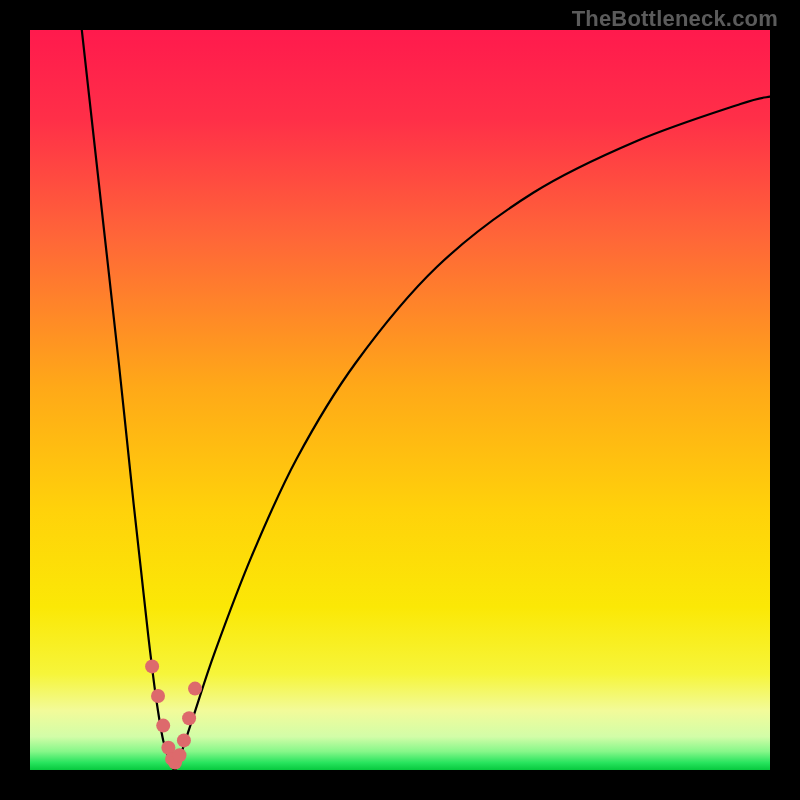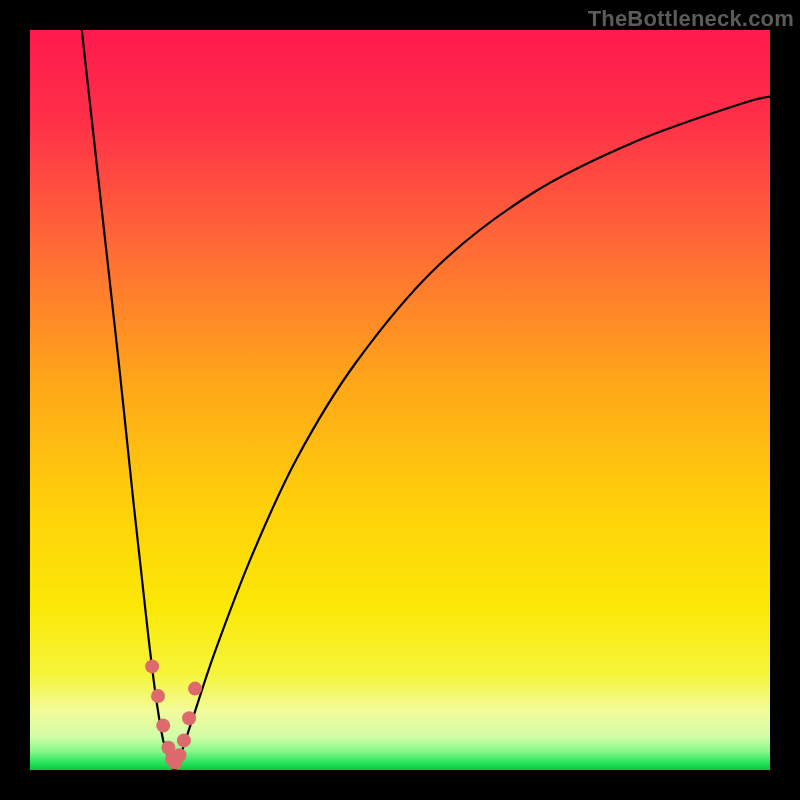--- a/index.html
+++ b/index.html
@@ -37,21 +37,21 @@
   .curve-layer {
     position: absolute;
     left: 0;
     top: 0;
     width: 100%;
     height: 100%;
   }
   .watermark {
     position: absolute;
     top: 6px;
-    right: 6px;
+    right: 22px;
     font-size: 22px;
     font-weight: 600;
     color: #5b5b5b;
     letter-spacing: 0.2px;
   }
 </style>
 </head>
 <body>
 
 <div class="frame">

